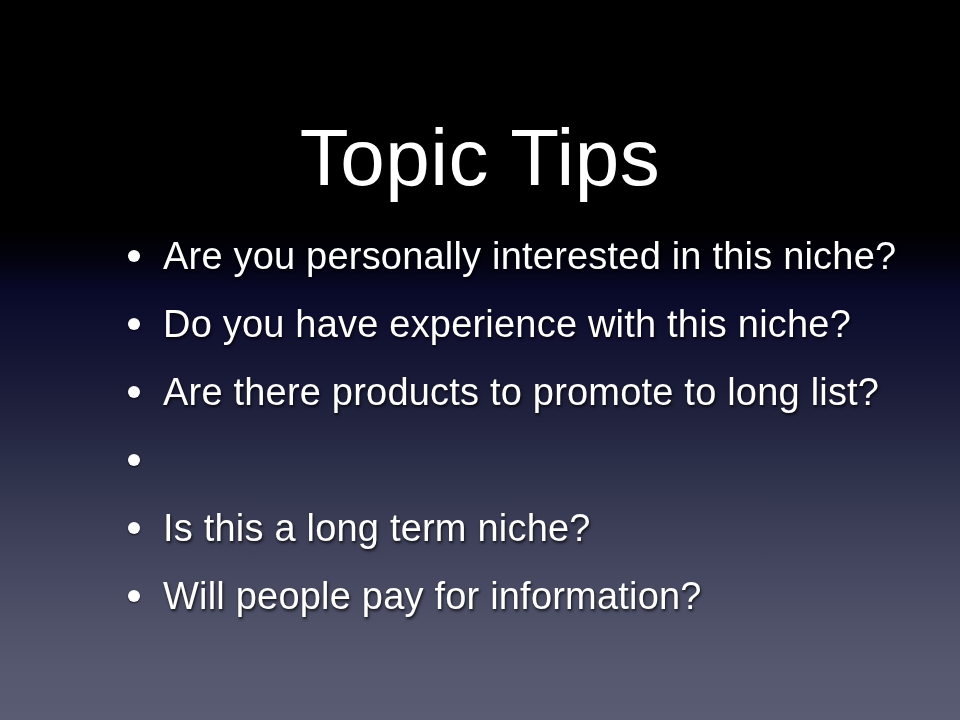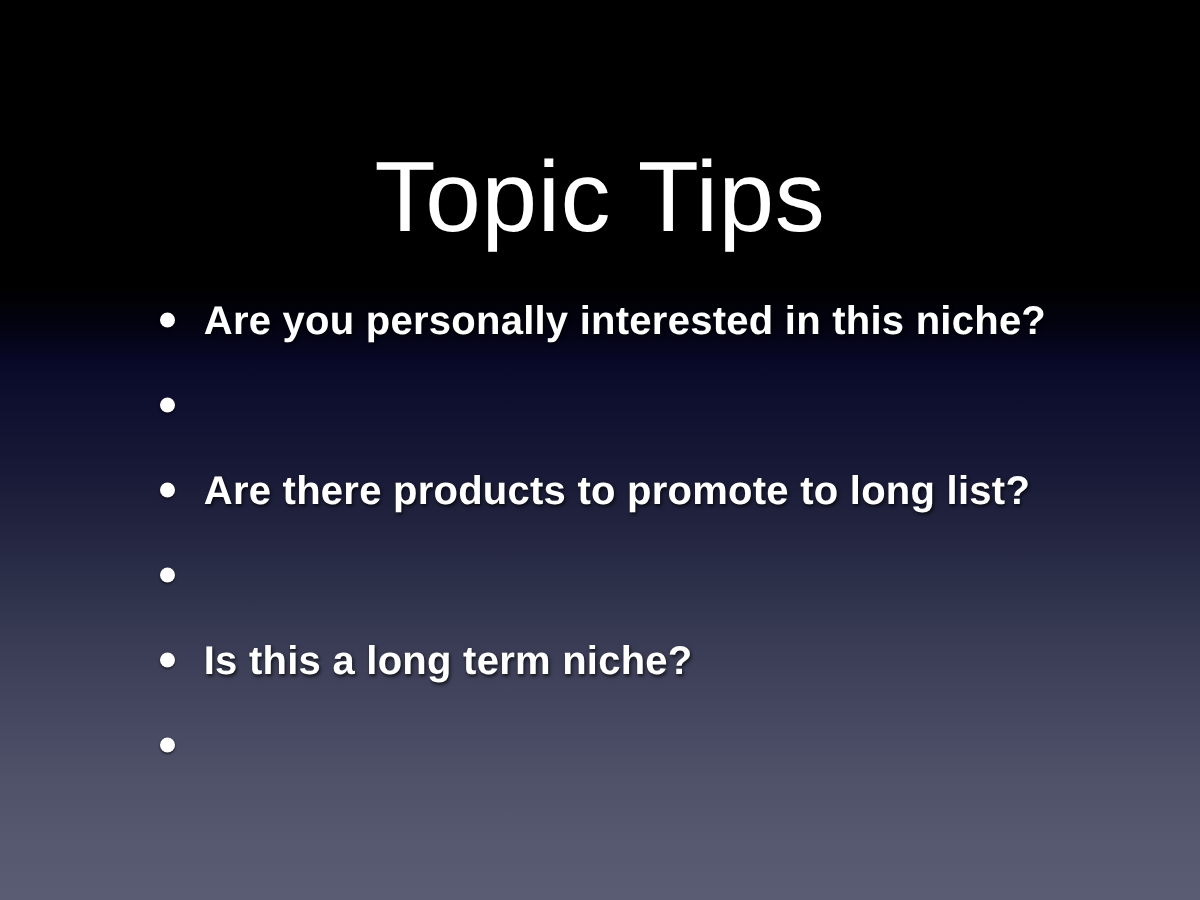--- a/index.html
+++ b/index.html
@@ -63,22 +63,22 @@
     list-style: none;
   }
 
   .bullet-item {
     position: relative;
     height: 68px;
     line-height: 48px;
     padding-left: 39px;
     margin: 0;
     color: #ffffff;
-    font-size: 32px;
-    font-weight: 700;
+    font-size: 38px;
+    font-weight: 400;
     letter-spacing: 0.2px;
     white-space: nowrap;
     text-shadow: 1px 2px 3px rgba(0,0,0,0.75);
     -webkit-font-smoothing: antialiased;
   }
 
   .bullet-marker {
     position: absolute;
     left: 4px;
     top: 18px;
@@ -103,34 +103,36 @@
 
   <ul class="bullet-list">
 
     <li class="bullet-item">
       <span class="bullet-marker"></span>
       <span class="bullet-text">Are you personally interested in this niche?</span>
     </li>
 
     <li class="bullet-item">
       <span class="bullet-marker"></span>
+      <span class="bullet-text">Do you have experience with this niche?</span>
     </li>
 
     <li class="bullet-item">
       <span class="bullet-marker"></span>
       <span class="bullet-text">Are there products to promote to long list?</span>
     </li>
 
     <li class="bullet-item">
       <span class="bullet-marker"></span>
     </li>
 
     <li class="bullet-item">
       <span class="bullet-marker"></span>
       <span class="bullet-text">Is this a long term niche?</span>
     </li>
 
     <li class="bullet-item">
       <span class="bullet-marker"></span>
+      <span class="bullet-text">Will people pay for information?</span>
     </li>
 
   </ul>
 </div>
 
 </body></html>

